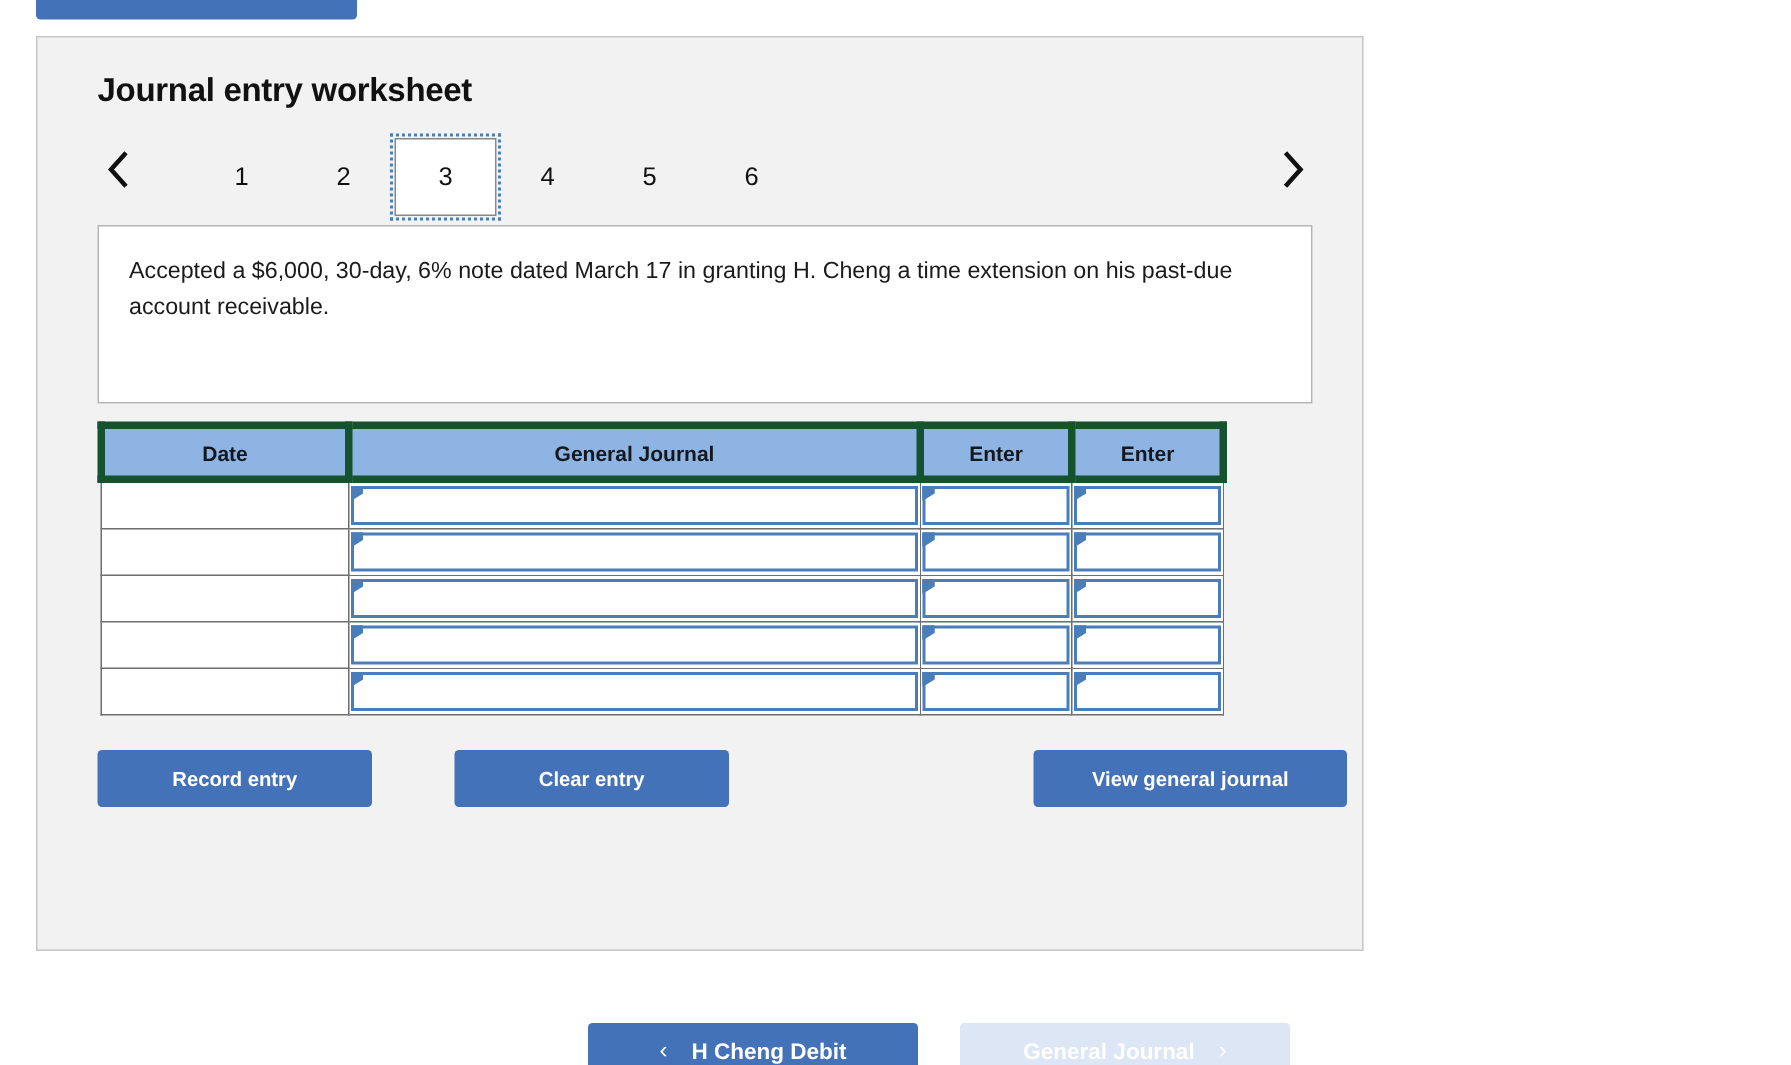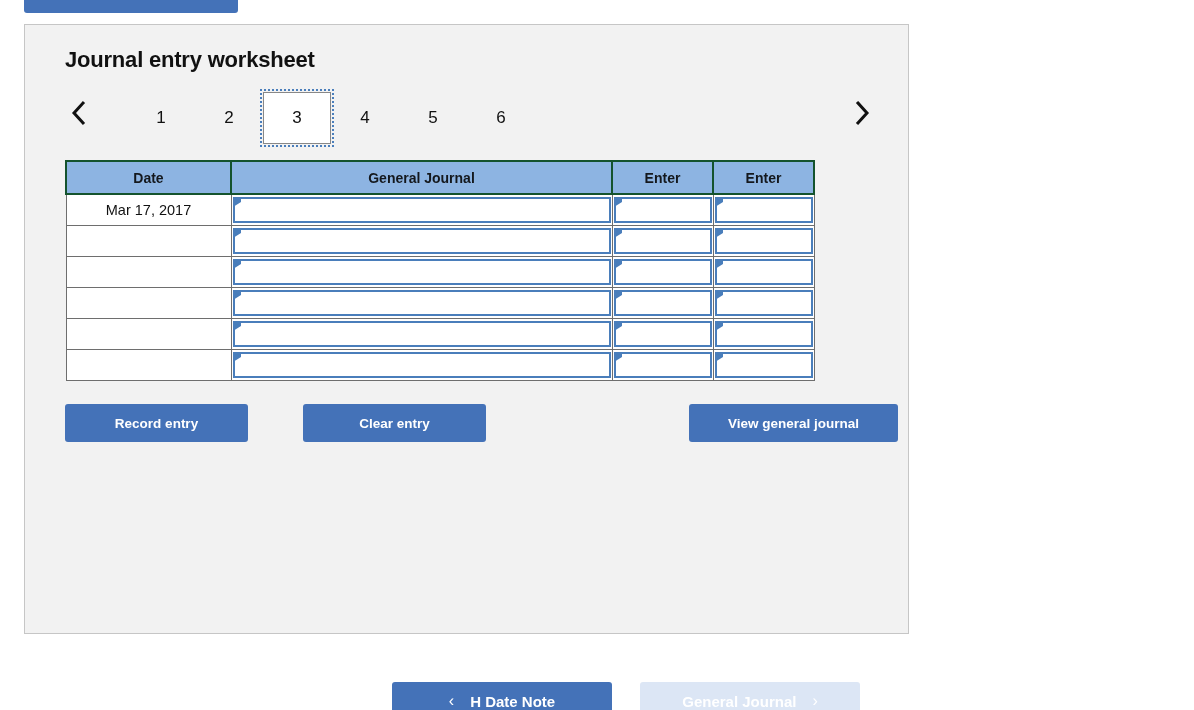--- a/index.html
+++ b/index.html
@@ -126,21 +126,21 @@
   
   .jtable {
     margin-top: 12px;
     border-collapse: collapse;
     table-layout: fixed;
     width: 748px;
     border: 1px solid #3a3a3a;
   }
   .jtable th {
     background: #8db4e2;
-    border: 2px solid #14532d;
+    border: 5px solid #14532d;
     height: 31px;
     font-size: 14px;
     font-weight: bold;
     color: #14181d;
     text-align: center;
     padding: 0;
   }
   .jtable td {
     padding: 0;
     height: 30px;
@@ -278,51 +278,40 @@
           <div class="tab">6</div>
         </div>
 
         <div class="chev chev-right">
           <svg width="18" height="26" viewBox="0 0 18 26" aria-hidden="true">
             <path d="M5 3 L14 13 L5 23" stroke="#111111" stroke-width="3" fill="none" stroke-linecap="square"></path>
           </svg>
         </div>
       </div>
 
+      <div class="desc-box">Accepted a $6,000, 30-day, 6% note dated March 17 in granting H. Cheng a time extension on his past-due account receivable.</div>
 
 
       <table class="jtable">
         <colgroup>
           <col class="col-date">
             <col class="col-gj">
             <col class="col-deb">
             <col class="col-cre">
         </colgroup>
         <thead>
           <tr>
             <th>Date</th>
             <th>General Journal</th>
             <th>Enter</th>
             <th>Enter</th>
           </tr>
         </thead>
         <tbody>
           <tr>
-            <td class="date-cell">Mar 17, 2017</td>
-            <td class="input-cell">
-                <div class="inp"></div>
-              </td>
-            <td class="input-cell">
-                <div class="inp"></div>
-              </td>
-            <td class="input-cell">
-                <div class="inp"></div>
-              </td>
-          </tr>
-          <tr>
             <td class="date-cell"></td>
             <td class="input-cell">
                 <div class="inp"></div>
               </td>
             <td class="input-cell">
                 <div class="inp"></div>
               </td>
             <td class="input-cell">
                 <div class="inp"></div>
               </td>
@@ -383,21 +372,21 @@
         <button class="btn btn-clear">Clear entry</button>
         <button class="btn btn-view">View general journal</button>
       </div>
 
     </div>
   </div>
 
   <div class="pager">
     <button class="pg-btn pg-prev">
       <span class="pg-arrow">‹</span>
-      <span>H Date Note</span>
+      <span>H Cheng Debit</span>
     </button>
     <button class="pg-btn pg-next">
       <span>General Journal</span>
       <span class="pg-arrow">›</span>
     </button>
   </div>
 
 </div>
 
 </body></html>

